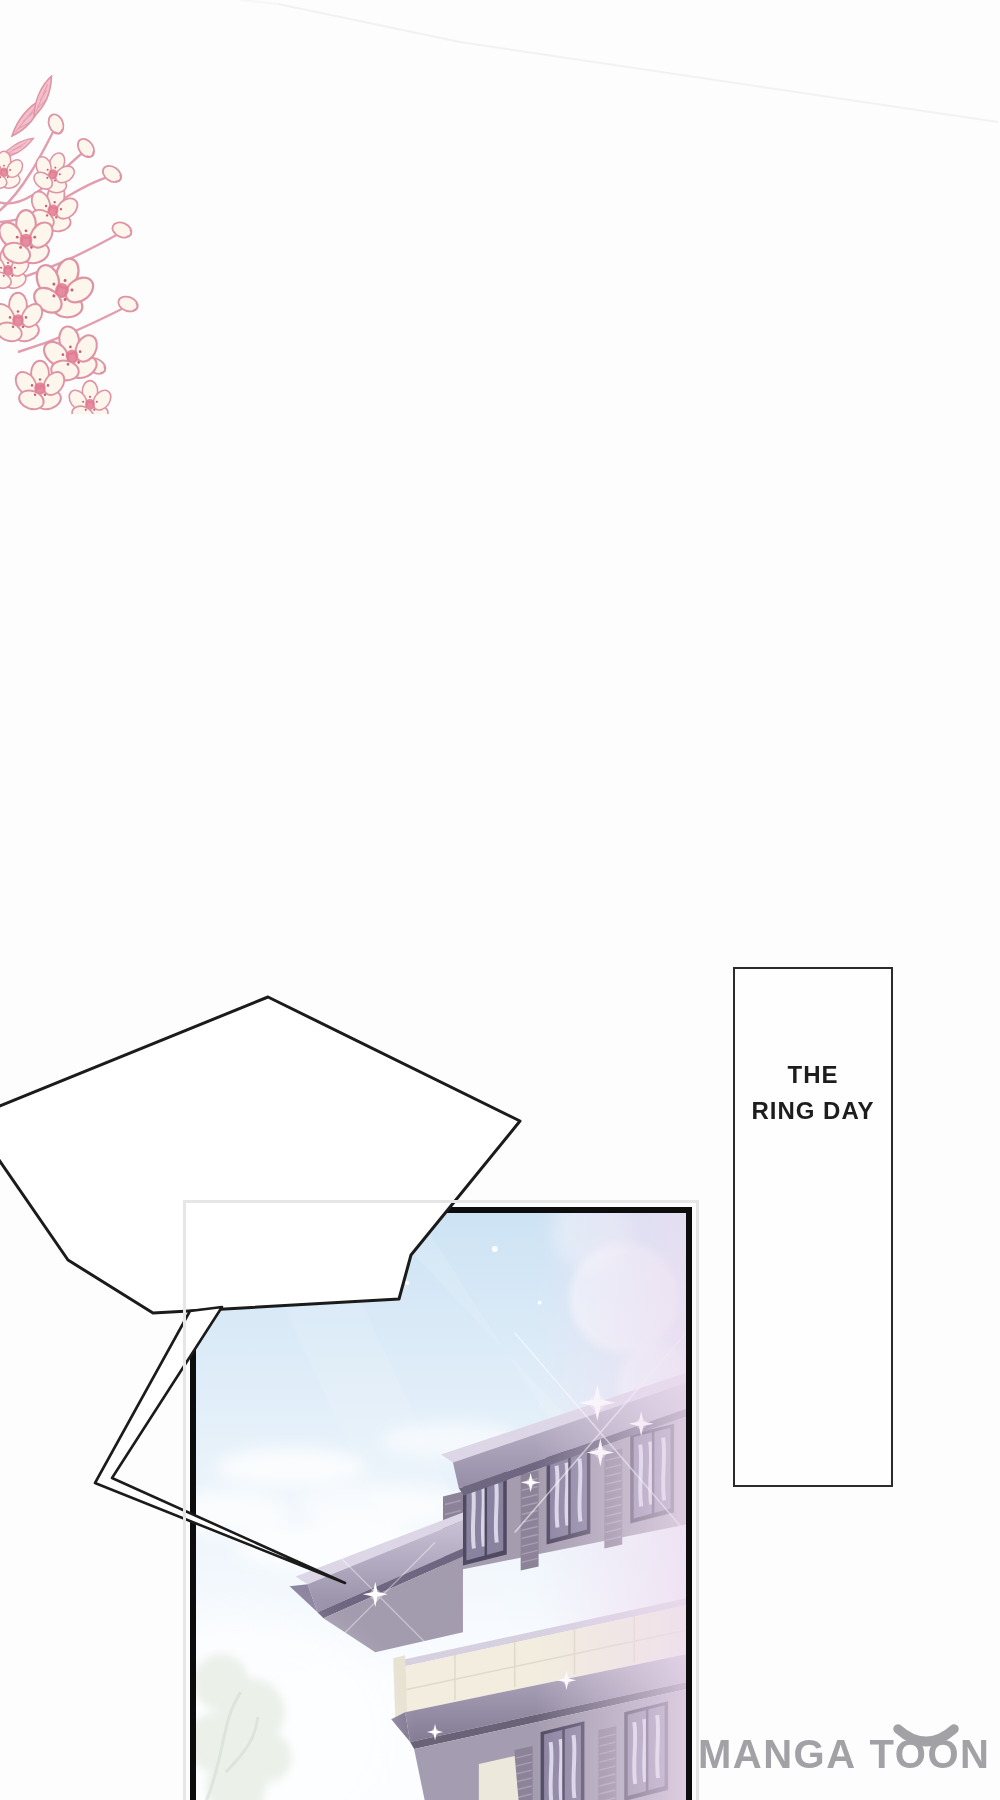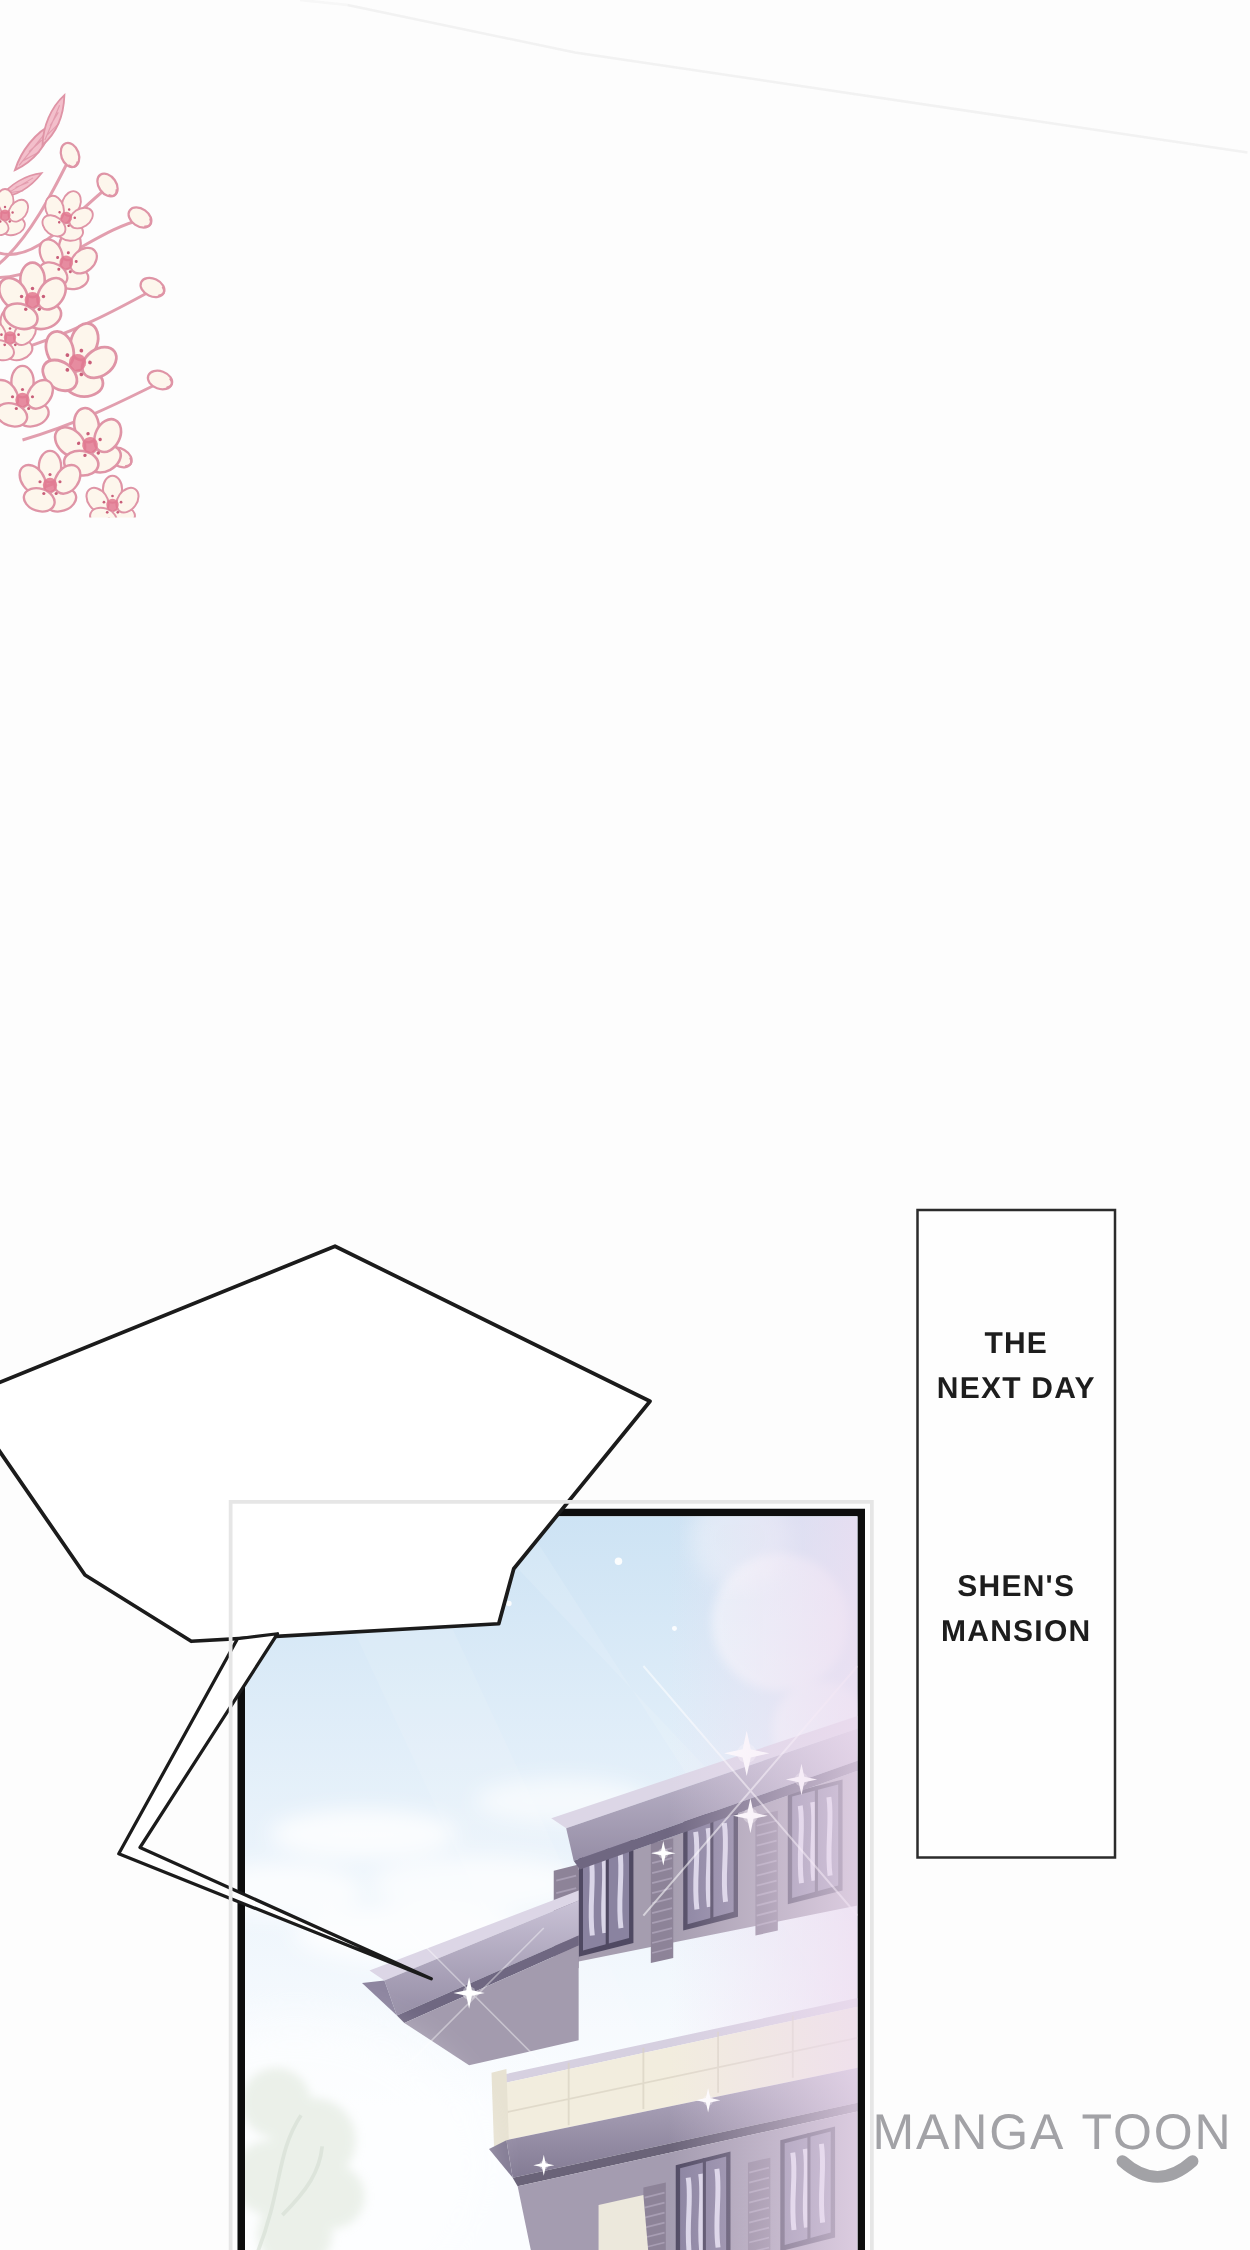--- a/index.html
+++ b/index.html
@@ -22,22 +22,22 @@
          color:var(--speech_bubble-text_color,#141414);z-index:4;}
   .caption{position:absolute;left:733px;top:967px;width:160px;height:520px;
          background:var(--caption_box-fill,#fefefe);
          border:2px solid var(--caption_box-border_color,#2b2b2b);
          box-sizing:border-box;z-index:2;}
   .cap-block{position:absolute;left:0;width:100%;text-align:center;font-size:24px;
          font-weight:600;letter-spacing:1px;line-height:36px;
          color:var(--caption_box-text_color,#1d1d1d);}
   .cap-block.b1{top:88px;}
   .cap-block.b2{top:283px;}
-  .watermark{position:absolute;left:698px;top:1684px;z-index:6;font-size:40px;
-         font-weight:normal;letter-spacing:1.5px;white-space:nowrap;
+  .watermark{position:absolute;left:698px;top:1732px;z-index:6;font-size:40px;
+         font-weight:bold;letter-spacing:1.5px;white-space:nowrap;
          color:var(--watermark-color,#a2a2a6);}
   .watermark .p2{margin-left:13px;}
   .smile{position:absolute;left:892px;top:1724px;z-index:6;}
 </style>
 </head>
 <body>
 
 <div class="page">
 
   <svg class="ghost" width="1000" height="150">
@@ -259,25 +259,21 @@
   <svg class="bubble-svg" width="1000" height="1800" viewBox="0 0 1000 1800">
     <path d="M268,997 L520,1121 L411,1255 L399,1299 L153,1313 L68,1260 L-30,1118 Z" style="fill:var(--speech_bubble-fill,#ffffff);stroke:var(--speech_bubble-outline_color,#1b1b1b)" stroke-width="3" stroke-linejoin="round"></path>
     <path d="M190,1311 L222,1307 L112,1478 L345,1583 L95,1483 Z" style="fill:var(--speech_bubble-fill,#ffffff);stroke:var(--speech_bubble-outline_color,#1b1b1b)" stroke-width="2.6" stroke-linejoin="round"></path>
   </svg>
 
   <div class="frame"></div>
 
   <div class="caption">
     <div class="cap-block b1">
       <div>THE</div>
-      <div>NEXT DAY</div>
-    </div>
-    <div class="cap-block b2">
-      <div>SHEN'S</div>
-      <div>MANSION</div>
+      <div>RING DAY</div>
     </div>
   </div>
 
   <div class="watermark">
     <span class="p1">MANGA</span><span class="p2">TOON</span>
   </div>
   <svg class="smile" width="68" height="30">
     <path d="M6,5 Q34,30 62,5" fill="none" style="stroke:var(--watermark-color,#a2a2a6)" stroke-width="9.5" stroke-linecap="round"></path>
   </svg>
 

